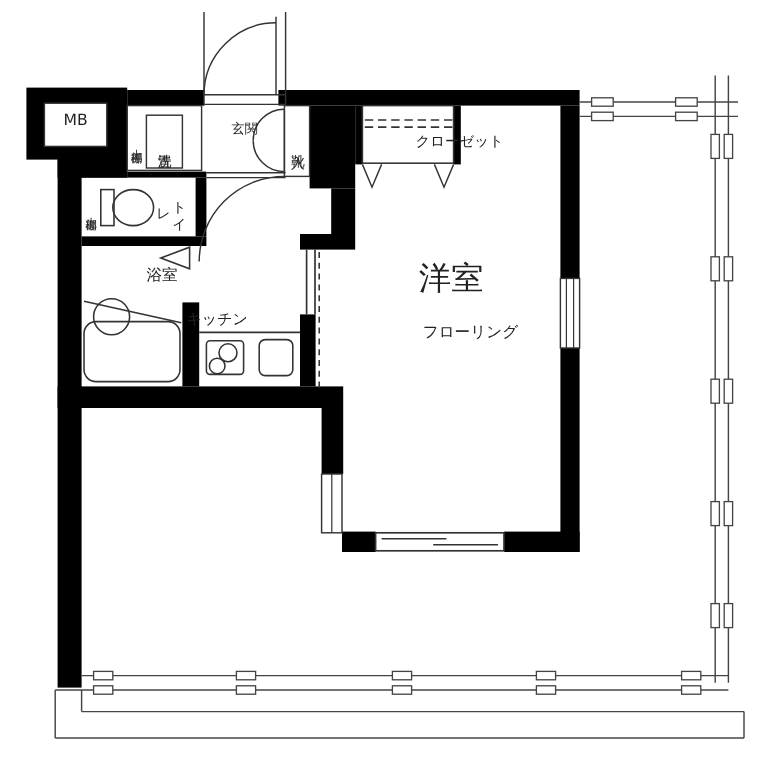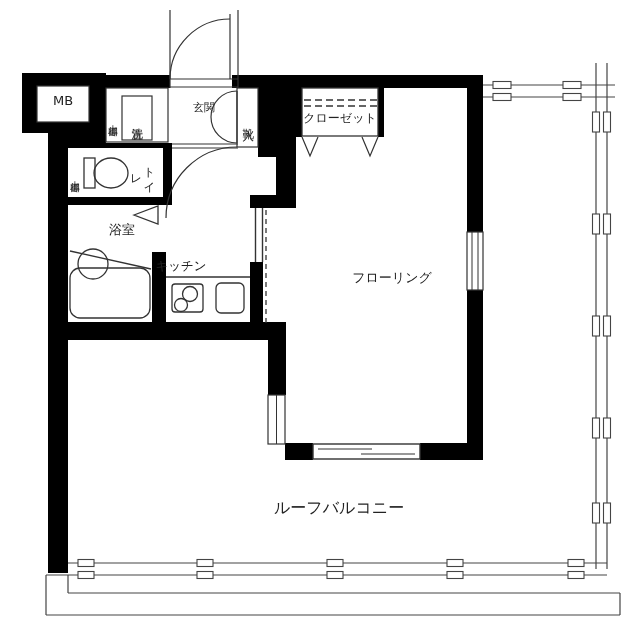--- a/index.html
+++ b/index.html
@@ -166,27 +166,27 @@
   <div class="lbl" style="left:37px;top:94px;width:52px;font-size:13px;">MB</div>
 
   <div class="lbl vtext" style="left:107px;top:97px;height:42px;font-size:9.5px;">上部棚</div>
 
   <div class="lbl vtext" style="left:130px;top:103px;height:34px;font-size:11.5px;">洗置</div>
 
   <div class="lbl" style="left:176px;top:102px;width:56px;font-size:11px;">玄関</div>
 
   <div class="lbl vtext" style="left:241px;top:100px;height:40px;font-size:11.5px;">靴入</div>
 
-  <div class="lbl" style="left:302px;top:112px;width:76px;font-size:12px;">クローゼット</div>
+  <div class="lbl" style="left:302px;top:112px;width:76px;font-size:12px;padding-left:43px;">クローゼット</div>
 
   <div class="lbl vtext" style="left:69px;top:155px;height:38px;font-size:9.5px;">上部棚</div>
 
   <div class="lbl vtext" style="left:129px;top:152px;height:42px;font-size:11.5px;">トイレ</div>
 
-  <div class="lbl" style="left:96px;top:223px;width:52px;font-size:13px;">浴室</div>
+  <div class="lbl" style="left:96px;top:223px;width:52px;font-size:13px;text-align:right;">浴室</div>
 
   <div class="lbl" style="left:152px;top:259px;width:58px;font-size:12.5px;">キッチン</div>
 
+  <div class="lbl" style="left:330px;top:217px;width:92px;font-size:27px;">洋室</div>
 
   <div class="lbl" style="left:346px;top:271px;width:92px;font-size:13px;">フローリング</div>
 
-  <div class="lbl" style="left:253px;top:499px;width:172px;font-size:16px;">ルーフバルコニー</div>
 </div>
 
 </body></html>

